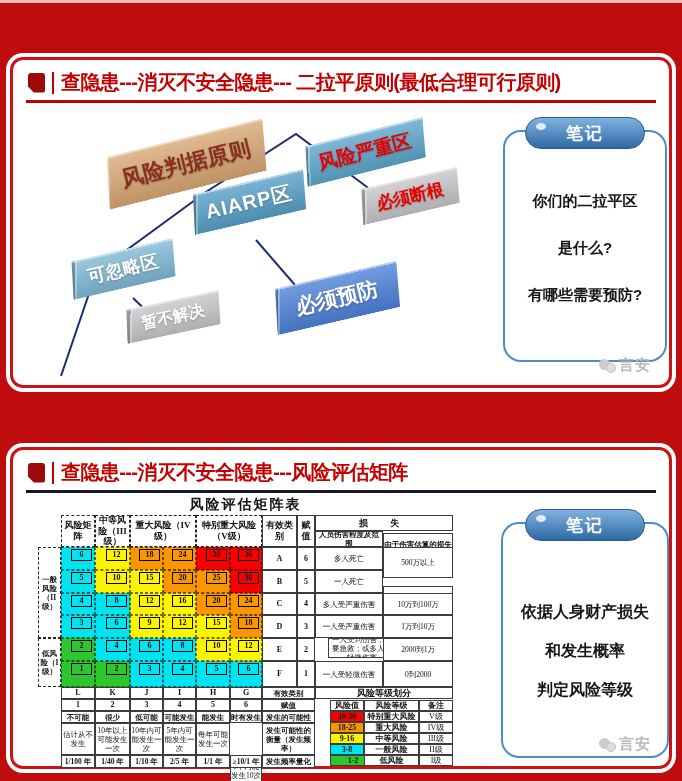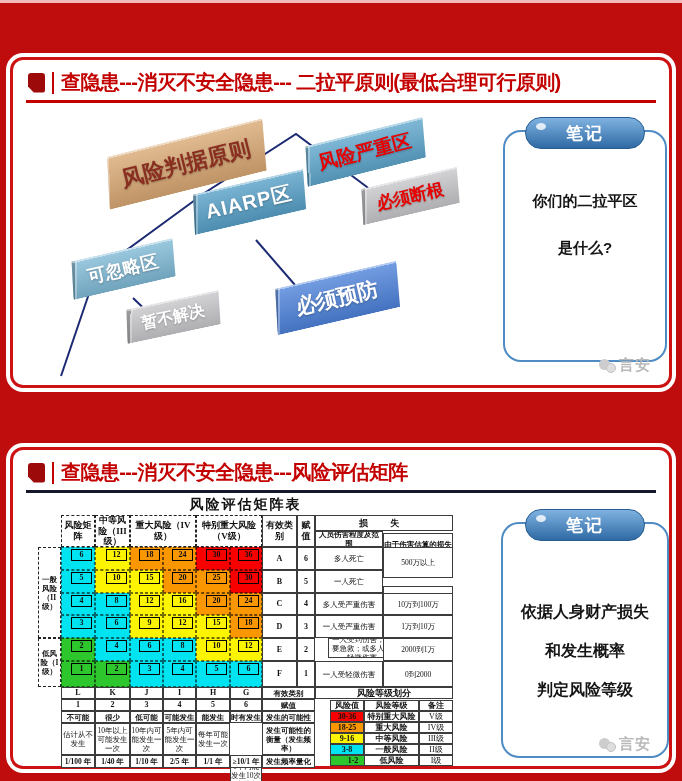--- a/index.html
+++ b/index.html
@@ -120,20 +120,21 @@
     <div class="block b4" style="--c: #7fbad6; color: rgb(255, 255, 255);">可忽略区</div>
     <div class="block b5" style="--c: #c7c7cb; color: rgb(255, 255, 255);">暂不解决</div>
     <div class="block b6" style="--c: #4d82da; color: rgb(255, 255, 255);">必须预防</div>
   </div>
 
   <div class="notes" id="notes1">
     <div class="notes-pill">笔记</div>
     <div class="notes-body">
       <div class="notes-line">你们的二拉平区</div>
       <div class="notes-line">是什么?</div>
+      <div class="notes-line">有哪些需要预防?</div>
     </div>
   </div>
 
   <div class="watermark" id="wm1">
     <span class="wm-icon"></span>
     <span>言安</span>
   </div>
 </div>
 
 <div class="slide" id="slide2">

